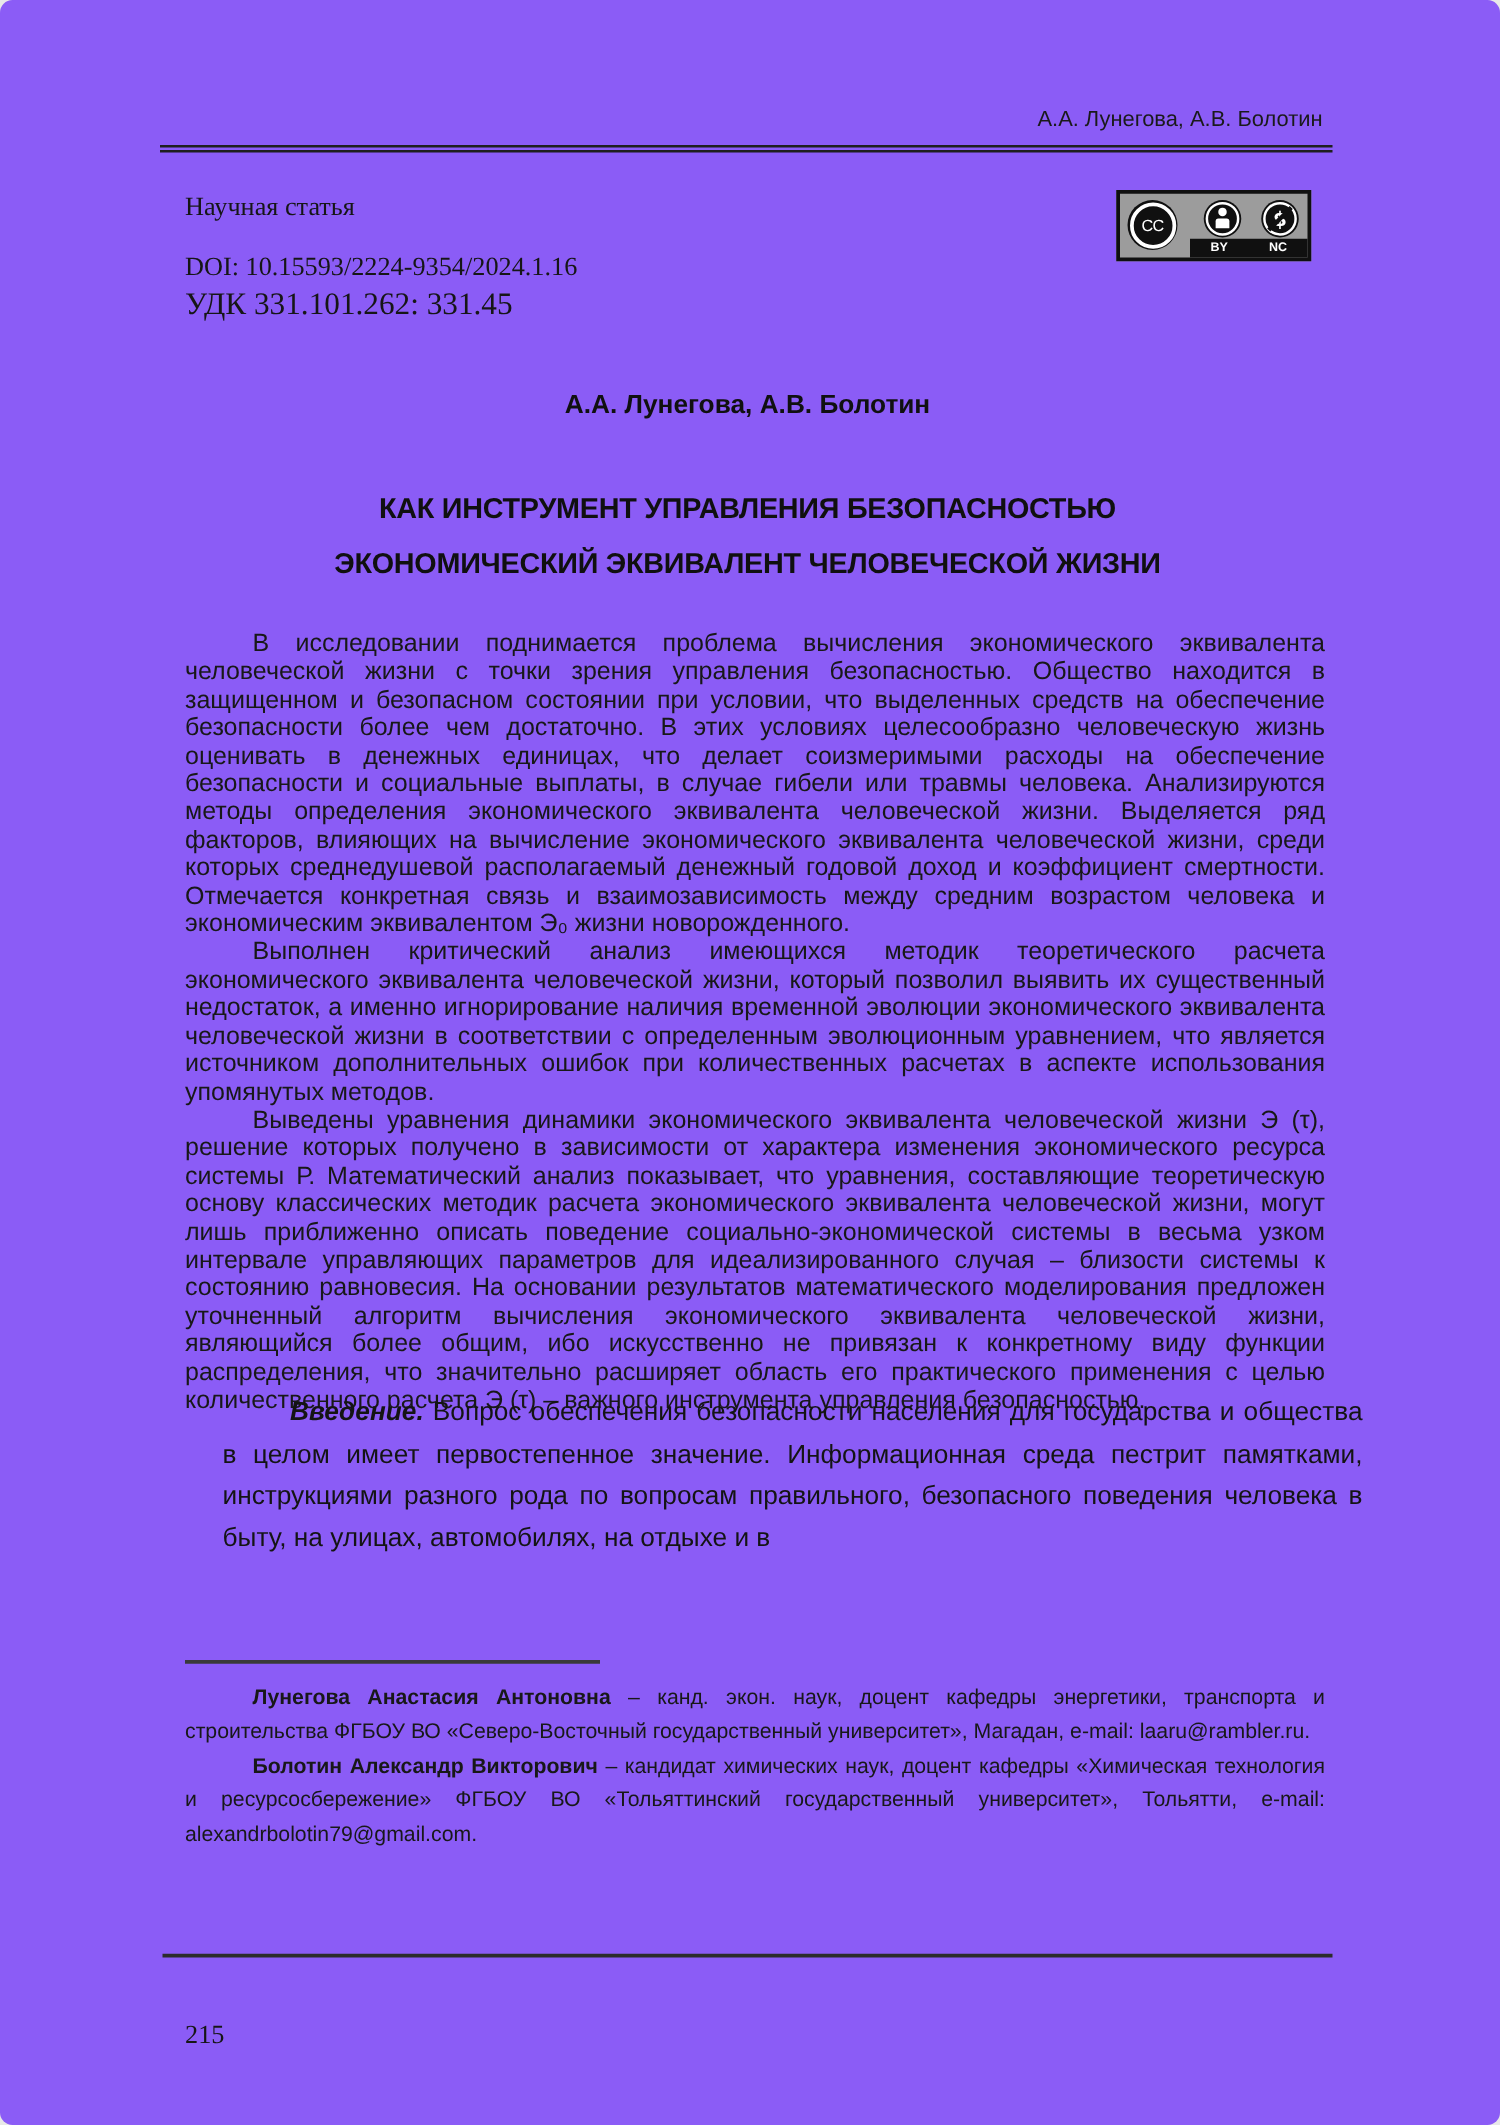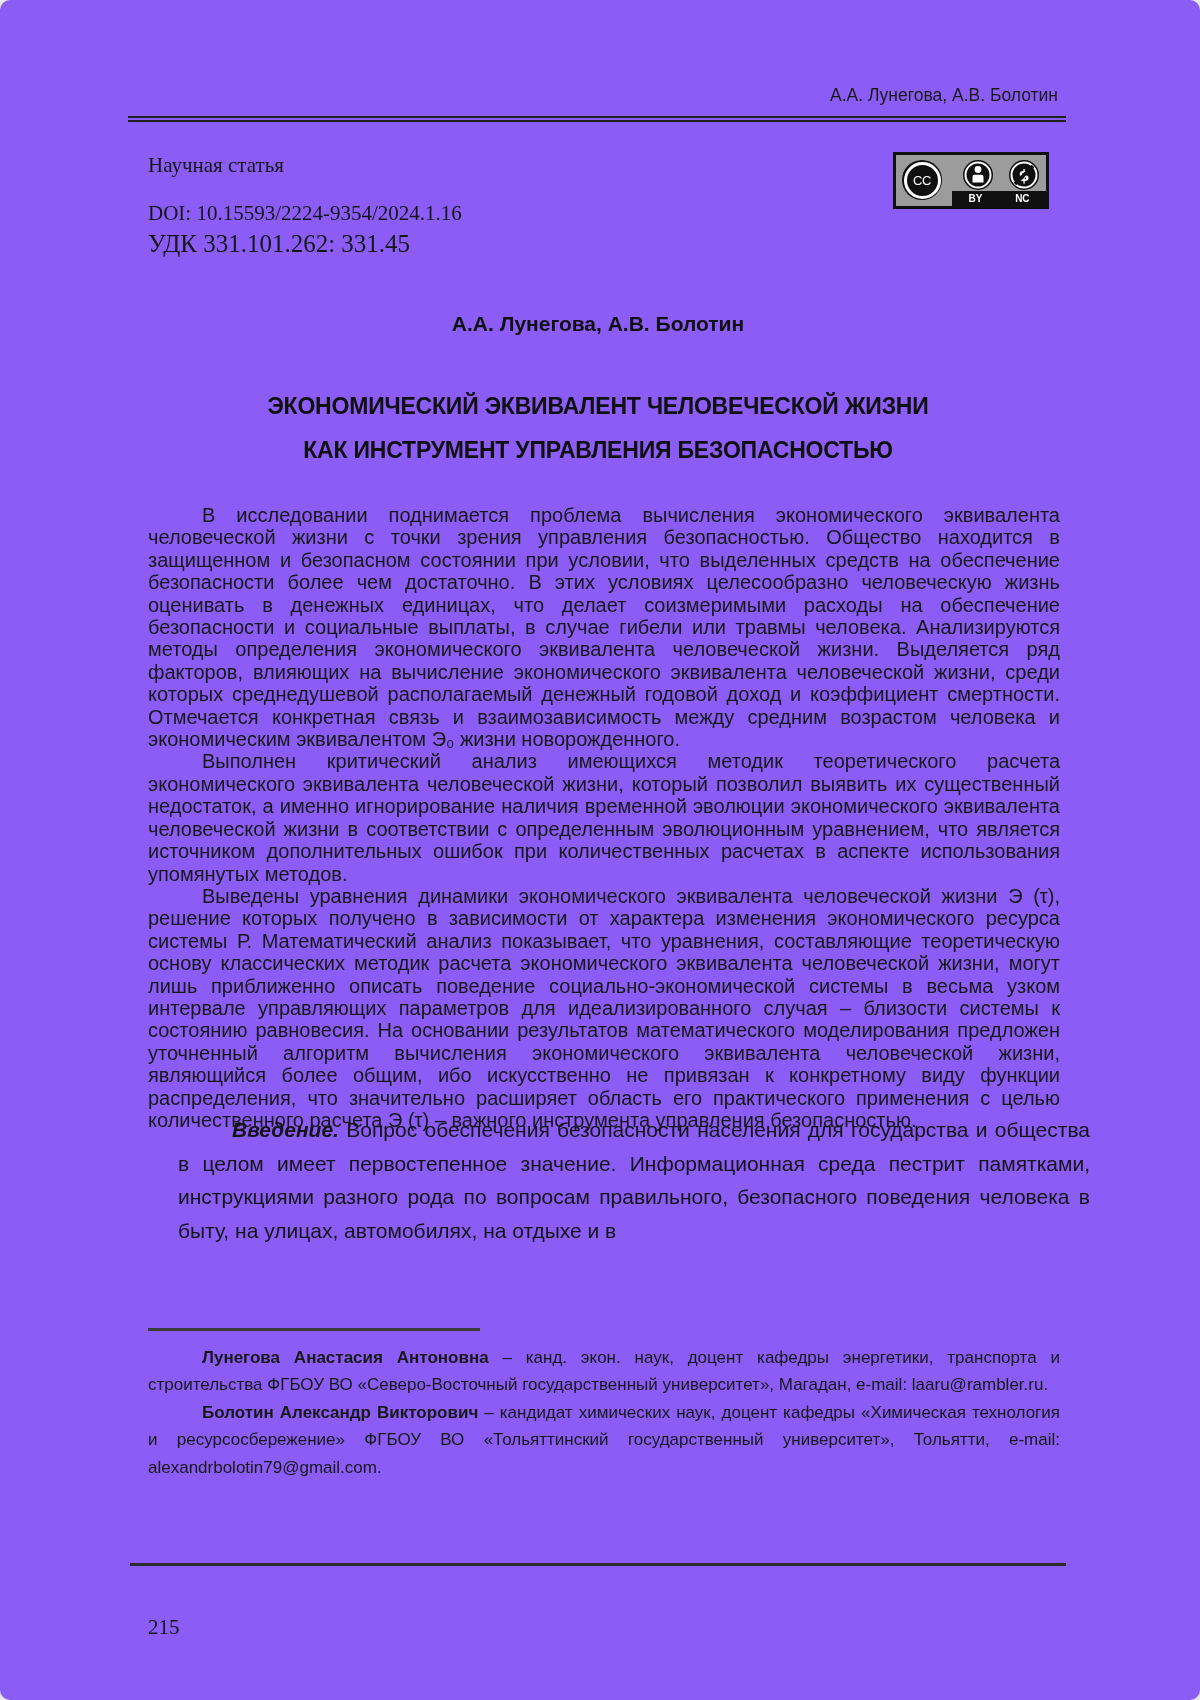--- a/index.html
+++ b/index.html
@@ -171,22 +171,22 @@
       </svg>
     </span>
     <div class="badge-strip">
       <span>BY</span>
       <span>NC</span>
     </div>
   </div>
 
   <div class="byline">А.А. Лунегова, А.В. Болотин</div>
   <div class="article-title">
+    <div>КАК ИНСТРУМЕНТ УПРАВЛЕНИЯ БЕЗОПАСНОСТЬЮ</div>
     <div>ЭКОНОМИЧЕСКИЙ ЭКВИВАЛЕНТ ЧЕЛОВЕЧЕСКОЙ ЖИЗНИ</div>
-    <div>КАК ИНСТРУМЕНТ УПРАВЛЕНИЯ БЕЗОПАСНОСТЬЮ</div>
   </div>
 
   <div class="abstract">
     <p>В исследовании поднимается проблема вычисления экономического эквивалента человеческой жизни с точки зрения управления безопасностью. Общество находится в защищенном и безопасном состоянии при условии, что выделенных средств на обеспечение безопасности более чем достаточно. В этих условиях целесообразно человеческую жизнь оценивать в денежных единицах, что делает соизмеримыми расходы на обеспечение безопасности и социальные выплаты, в случае гибели или травмы человека. Анализируются методы определения экономического эквивалента человеческой жизни. Выделяется ряд факторов, влияющих на вычисление экономического эквивалента человеческой жизни, среди которых среднедушевой располагаемый денежный годовой доход и коэффициент смертности. Отмечается конкретная связь и взаимозависимость между средним возрастом человека и экономическим эквивалентом Э₀ жизни новорожденного.</p>
     <p>Выполнен критический анализ имеющихся методик теоретического расчета экономического эквивалента человеческой жизни, который позволил выявить их существенный недостаток, а именно игнорирование наличия временной эволюции экономического эквивалента человеческой жизни в соответствии с определенным эволюционным уравнением, что является источником дополнительных ошибок при количественных расчетах в аспекте использования упомянутых методов.</p>
     <p>Выведены уравнения динамики экономического эквивалента человеческой жизни Э (τ), решение которых получено в зависимости от характера изменения экономического ресурса системы Р. Математический анализ показывает, что уравнения, составляющие теоретическую основу классических методик расчета экономического эквивалента человеческой жизни, могут лишь приближенно описать поведение социально-экономической системы в весьма узком интервале управляющих параметров для идеализированного случая – близости системы к состоянию равновесия. На основании результатов математического моделирования предложен уточненный алгоритм вычисления экономического эквивалента человеческой жизни, являющийся более общим, ибо искусственно не привязан к конкретному виду функции распределения, что значительно расширяет область его практического применения с целью количественного расчета Э (τ) – важного инструмента управления безопасностью.</p>
   </div>
 
   <div class="intro"><span class="intro-lead">Введение.</span><span> Вопрос обеспечения безопасности населения для государства и общества в целом имеет первостепенное значение. Информационная среда пестрит памятками, инструкциями разного рода по вопросам правильного, безопасного поведения человека в быту, на улицах, автомобилях, на отдыхе и в</span></div>
 

